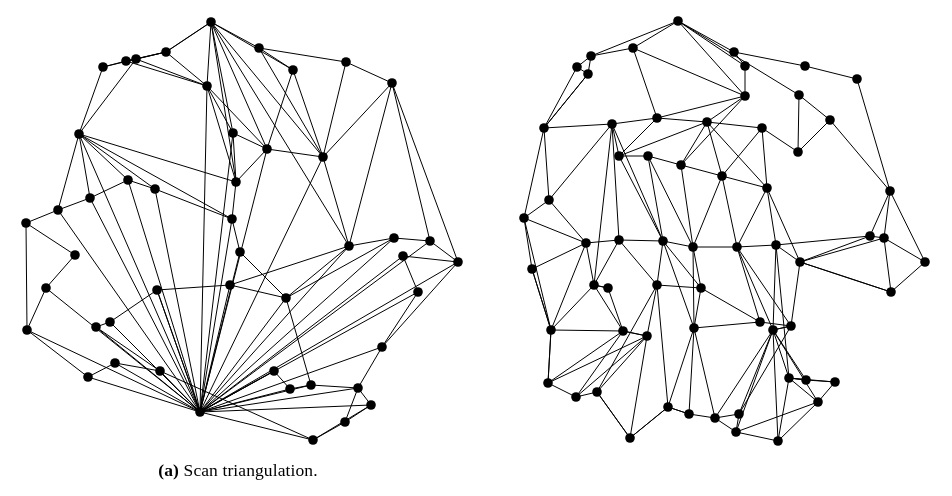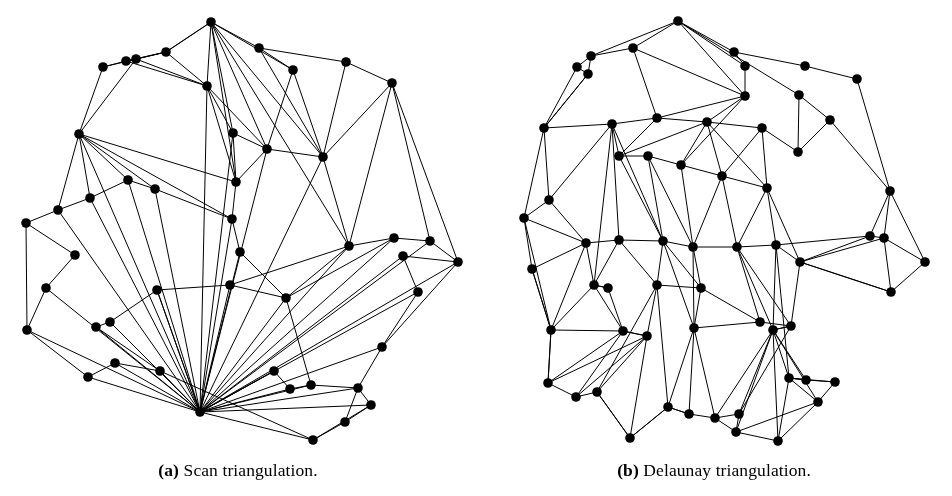--- a/index.html
+++ b/index.html
@@ -457,19 +457,15 @@
           <circle cx="619" cy="156" r="4.8" class="vertex" fill="#000000"></circle>
           <circle cx="612" cy="124" r="4.8" class="vertex" fill="#000000"></circle>
           <circle cx="657" cy="118" r="4.8" class="vertex" fill="#000000"></circle>
           <circle cx="707" cy="122" r="4.8" class="vertex" fill="#000000"></circle>
           <circle cx="762" cy="128" r="4.8" class="vertex" fill="#000000"></circle>
           <circle cx="798" cy="152" r="4.8" class="vertex" fill="#000000"></circle>
           <circle cx="830" cy="120" r="4.8" class="vertex" fill="#000000"></circle>
           <circle cx="799" cy="95" r="4.8" class="vertex" fill="#000000"></circle>
         </g>
       </svg>
-    <div class="panel-caption">
-      <span class="cap-tag">(b)</span>
-      <span class="cap-text">Delaunay triangulation.</span>
-    </div>
   </div>
 
 </div>
 
 </body></html>

